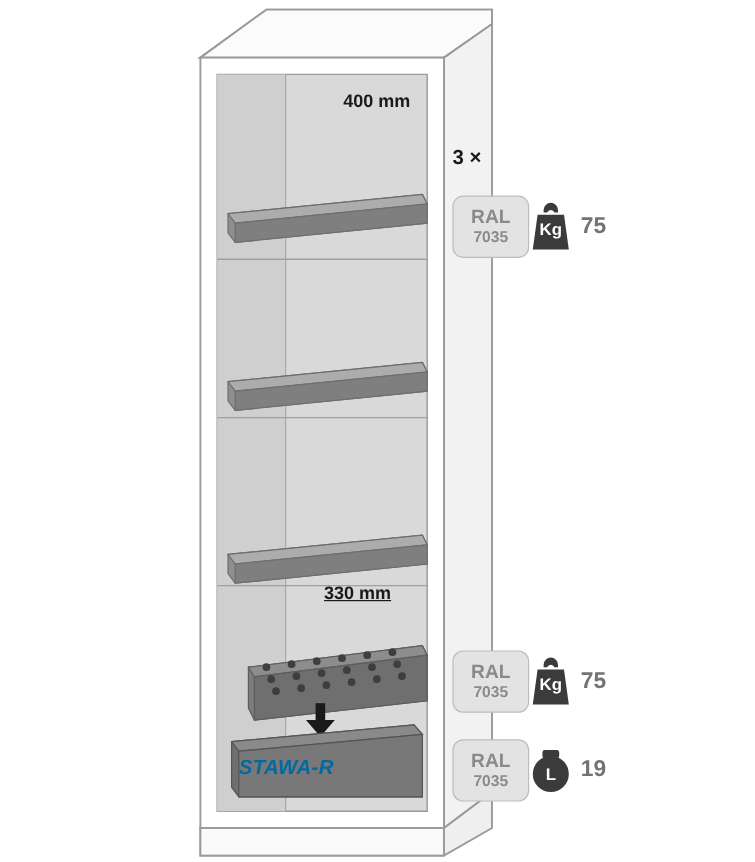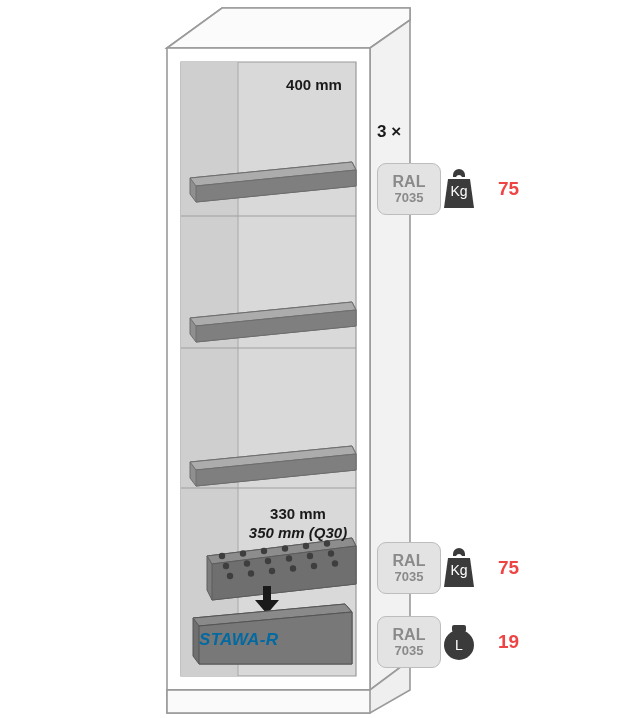--- a/index.html
+++ b/index.html
@@ -78,29 +78,29 @@
     position:relative;
     display:flex;
     align-items:center;
     justify-content:center;
   }
   .wt-svg{position:absolute;left:0;top:0;}
   .wt-text{
     position:relative;
     color:#ffffff;
     font-size:14px;
-    font-weight:normal;
+    font-weight:bold;
     z-index:2;
     margin-top:4px;
   }
   .amount{
-    margin-left:19px;
+    margin-left:5px;
     font-size:19px;
     font-weight:bold;
-    color:#ef4444;
+    color:#737373;
   }
 </style>
 </head>
 <body>
 
 <div id="stage">
 
   <svg class="cab-svg" width="629" height="718" viewBox="0 0 629 718">
 
     <polygon points="167,48 222,8 410,8 410,20 370,48" fill="#ffffff" stroke="#9a9a9a" stroke-width="1.6"></polygon>
@@ -176,23 +176,22 @@
       <polygon points="199,626 352,612 352,664 199,664" fill="#787878" stroke="#555555" stroke-width="1"></polygon>
     </g>
   </svg>
 
   <div class="dim-label" style="left:238px;top:76px;width:120px;padding-left:16px;">
     <span>400 mm</span>
   </div>
 
 
 
-  <div class="dim-label" style="left:238px;top:505px;width:120px;">
+  <div class="dim-label" style="left:238px;top:486px;width:120px;text-decoration:underline;">
     <span>330 mm</span>
-    <span class="sub">350 mm (Q30)</span>
   </div>
 
   <div class="stawa" style="left:199px;top:630px;">STAWA-R</div>
 
   <div class="multi" style="left:377px;top:122px;">3 ×</div>
 
   <div class="badge" style="left:377px;top:163px;">
     <div class="ral-chip">
       <span class="r1">RAL</span>
       <span class="r2">7035</span>

